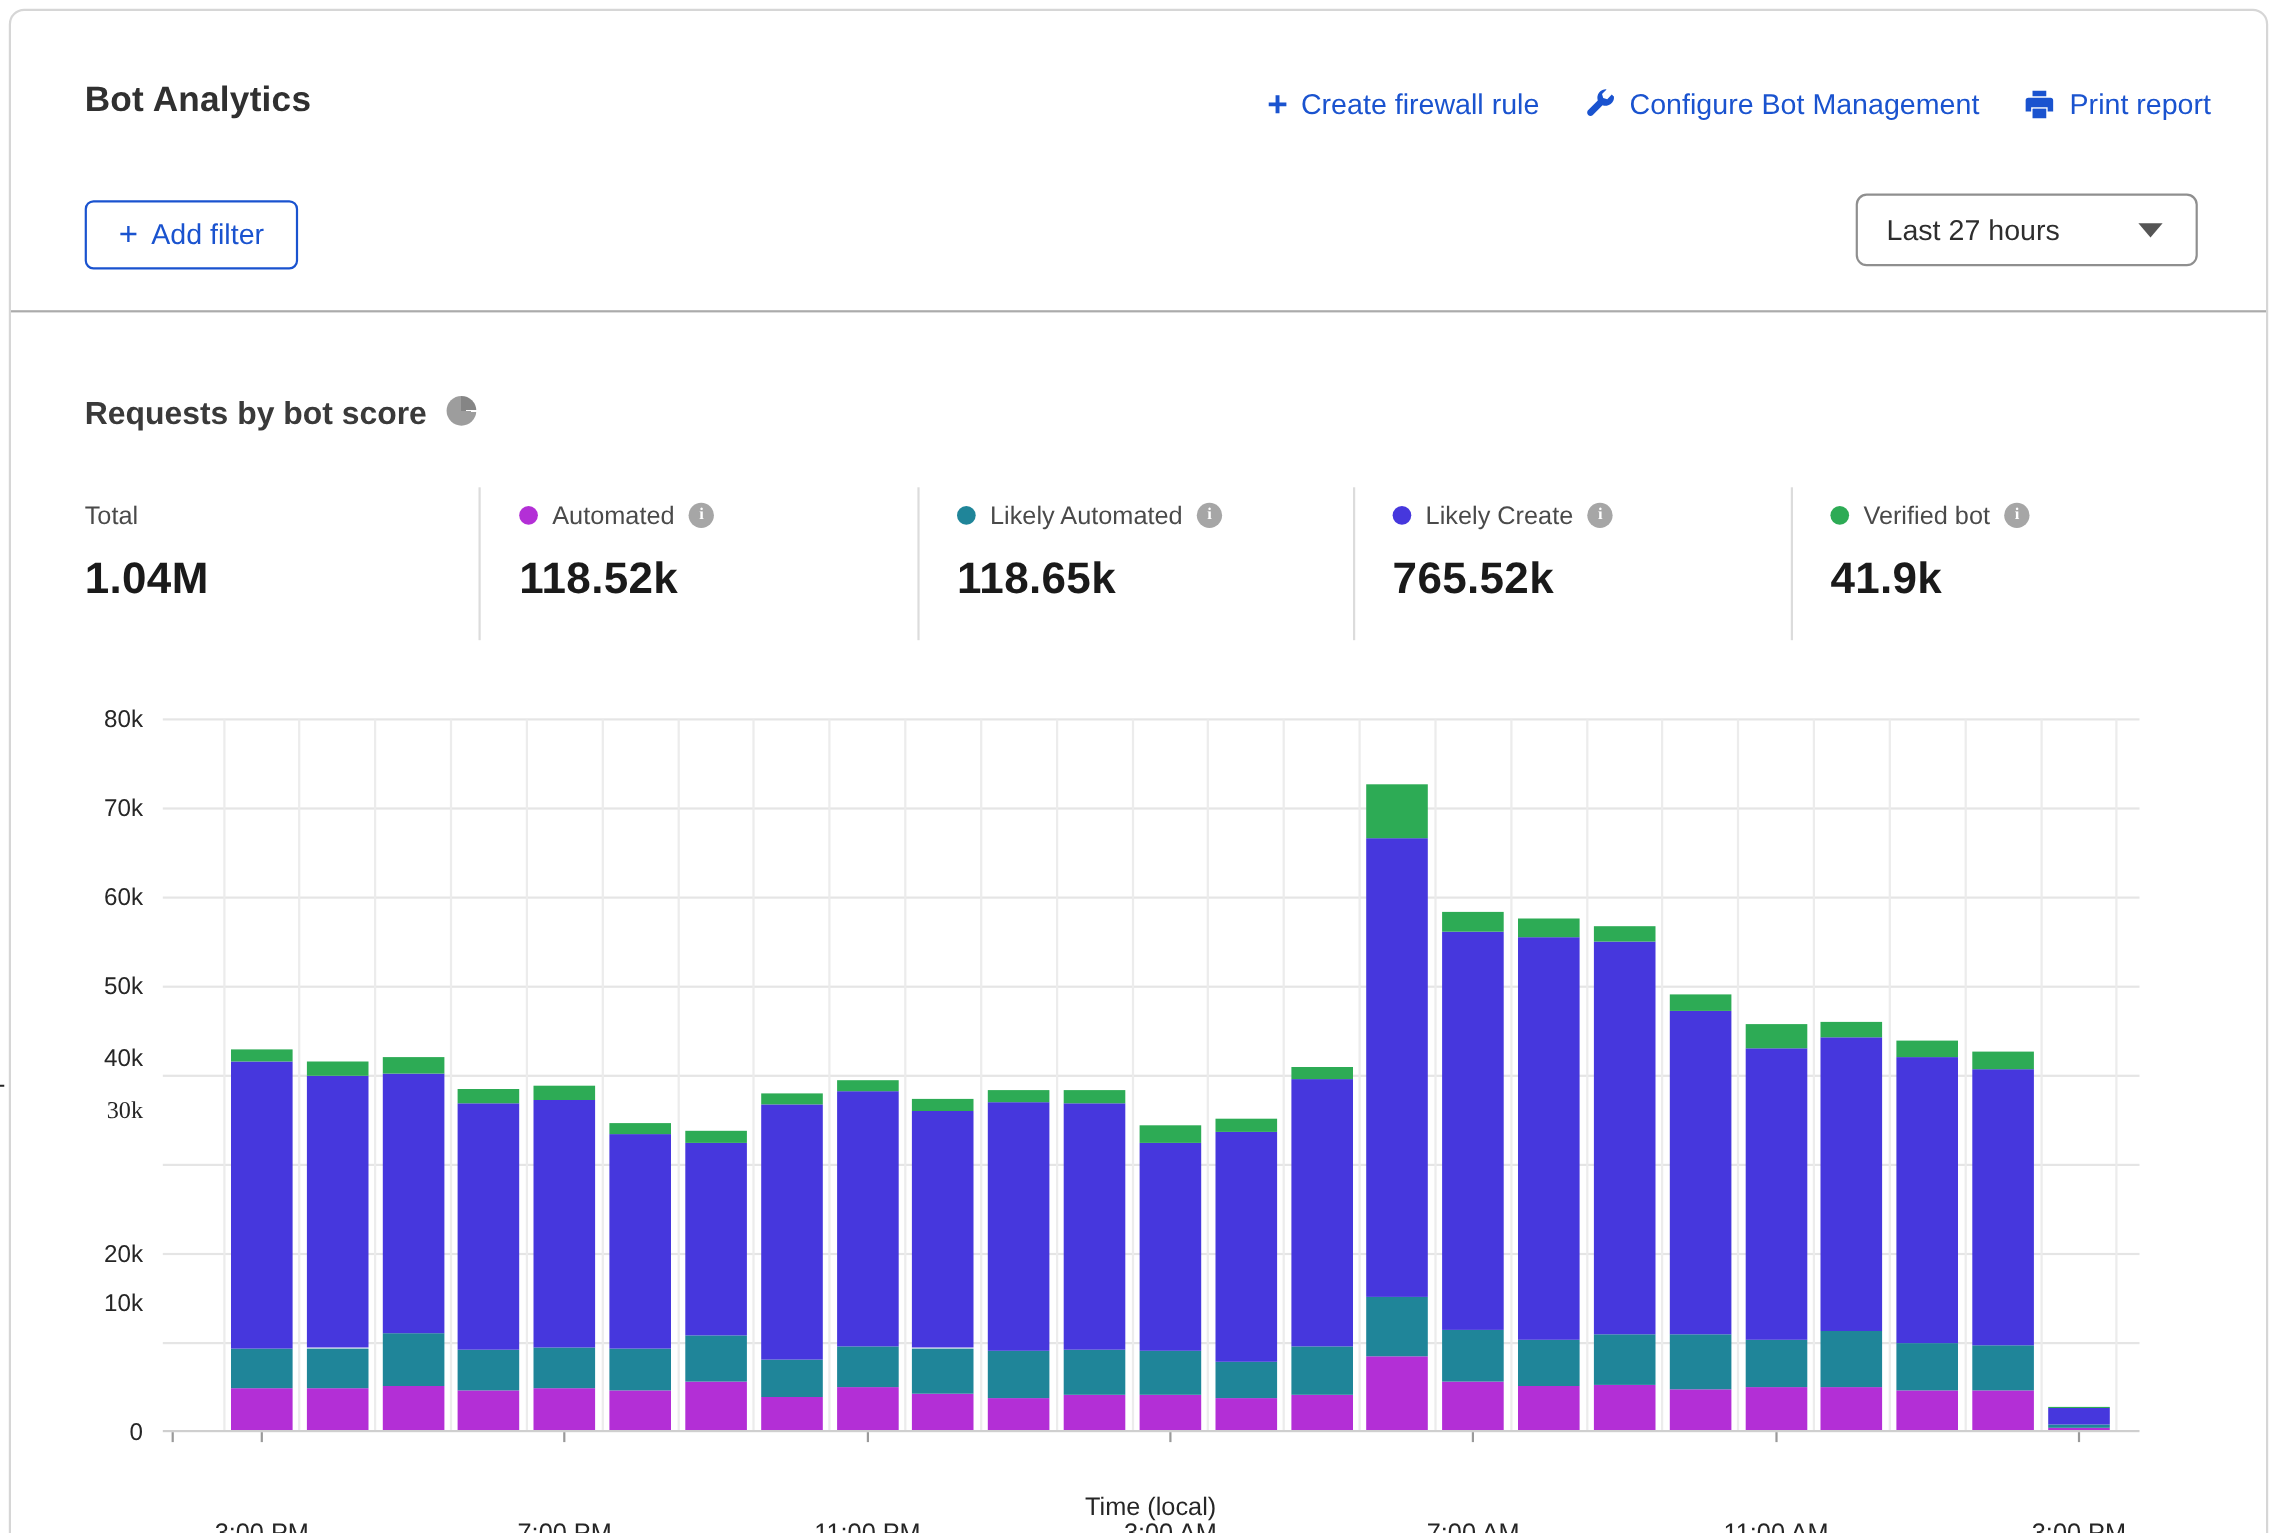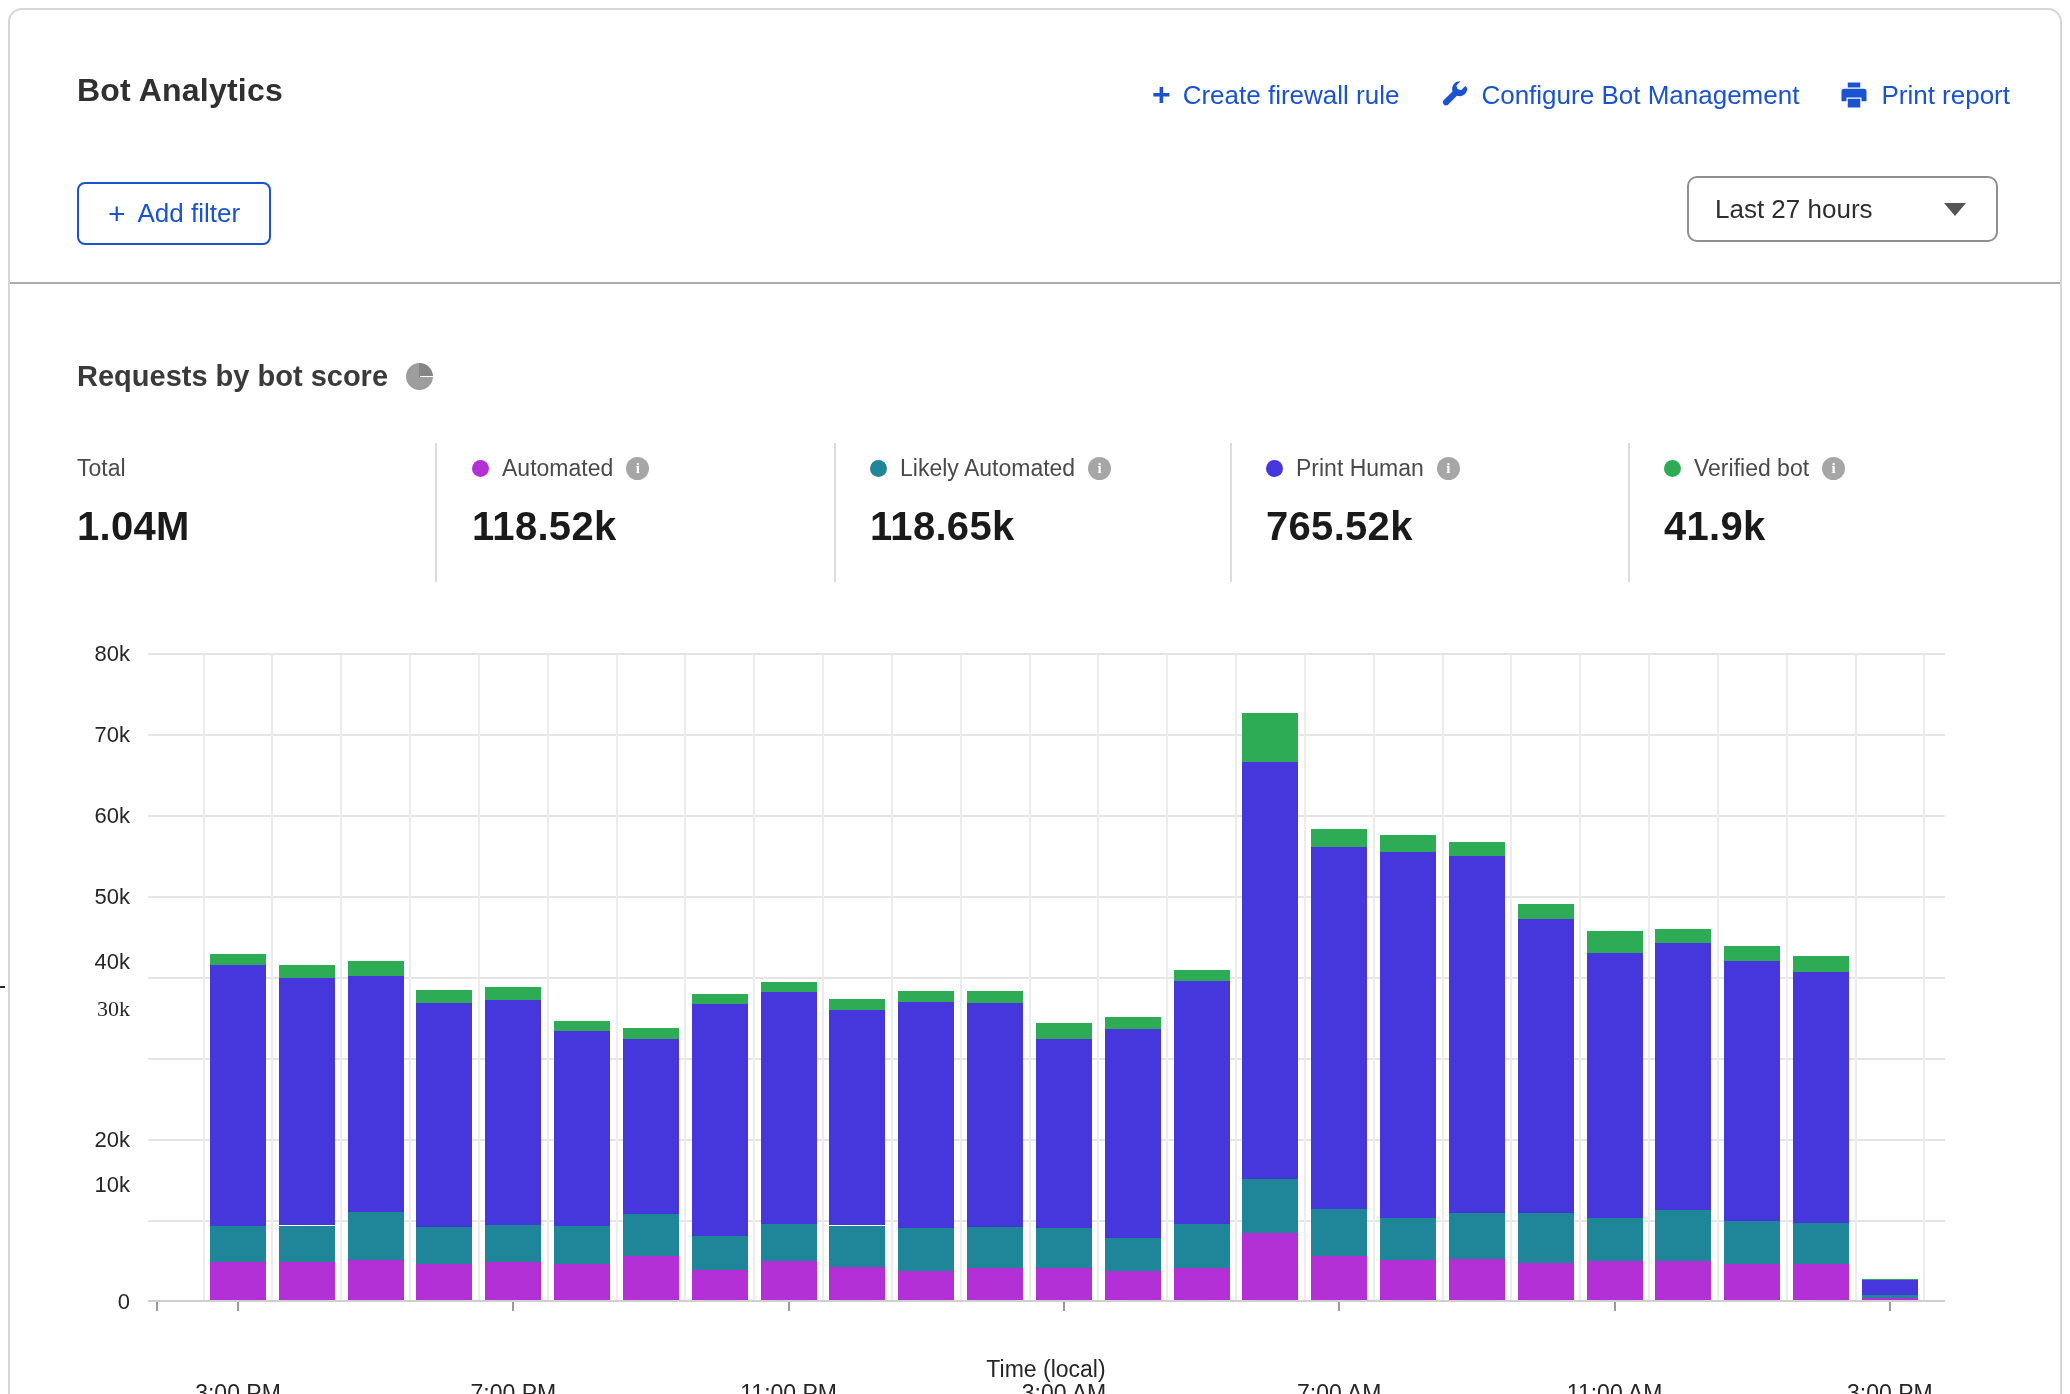--- a/index.html
+++ b/index.html
@@ -22,21 +22,21 @@
        font-size:26px; display:flex; align-items:center; justify-content:center; gap:12px; cursor:pointer; }
   .add-filter-btn .plus-glyph { font-size:30px; font-weight:normal; }
 
   .time-range { position:absolute; left:1687px; top:176px; width:311px; height:66px;
        border:2px solid #8f8f8f; border-radius:10px; background:#fff; display:flex; align-items:center;
        padding:0 30px 0 26px; font-size:26px; color:#2e2e2e; cursor:pointer; }
   .caret { margin-left:auto; width:0; height:0; border-left:11px solid transparent; border-right:11px solid transparent; border-top:13px solid #555; }
 
   .divider { position:absolute; left:10px; top:282px; width:2050px; height:2px; background:#ababab; }
 
-  .section-title-row { position:absolute; left:77px; top:360px; display:flex; align-items:center; gap:18px; }
+  .section-title-row { position:absolute; left:77px; top:360px; display:flex; align-items:flex-start; gap:18px; }
   .section-title { font-size:29px; font-weight:bold; color:#3a3a3a; }
   .pie-icon { width:27px; height:27px; border-radius:50%;
       background:conic-gradient(#858585 0deg 86deg, #ffffff 86deg 94deg, #9d9d9d 94deg 360deg); }
 
   .stats { position:absolute; left:0; top:443px; width:2070px; height:140px; }
   .stat-divider { position:absolute; top:0; width:2px; height:139px; background:#dcdcdc; }
   .stat-col { position:absolute; top:12px; }
   .stat-label-row { display:flex; align-items:center; gap:13px; font-size:23px; color:#4a4a4a; }
   .stat-dot { width:17px; height:17px; border-radius:50%; }
   .info-icon { width:23px; height:23px; border-radius:50%; background:#a6a6a6; color:#fff;
@@ -128,21 +128,21 @@
         <div class="stat-label-row">
           <span class="stat-dot" style="background: rgb(31, 133, 153);"></span>
           <span>Likely Automated</span>
           <span class="info-icon">i</span>
         </div>
         <div class="stat-value">118.65k</div>
       </div>
       <div class="stat-col" style="left: 1266px;">
         <div class="stat-label-row">
           <span class="stat-dot" style="background: rgb(70, 55, 221);"></span>
-          <span>Print Human</span>
+          <span>Likely Create</span>
           <span class="info-icon">i</span>
         </div>
         <div class="stat-value">765.52k</div>
       </div>
       <div class="stat-col" style="left: 1664px;">
         <div class="stat-label-row">
           <span class="stat-dot" style="background: rgb(45, 171, 85);"></span>
           <span>Verified bot</span>
           <span class="info-icon">i</span>
         </div>

